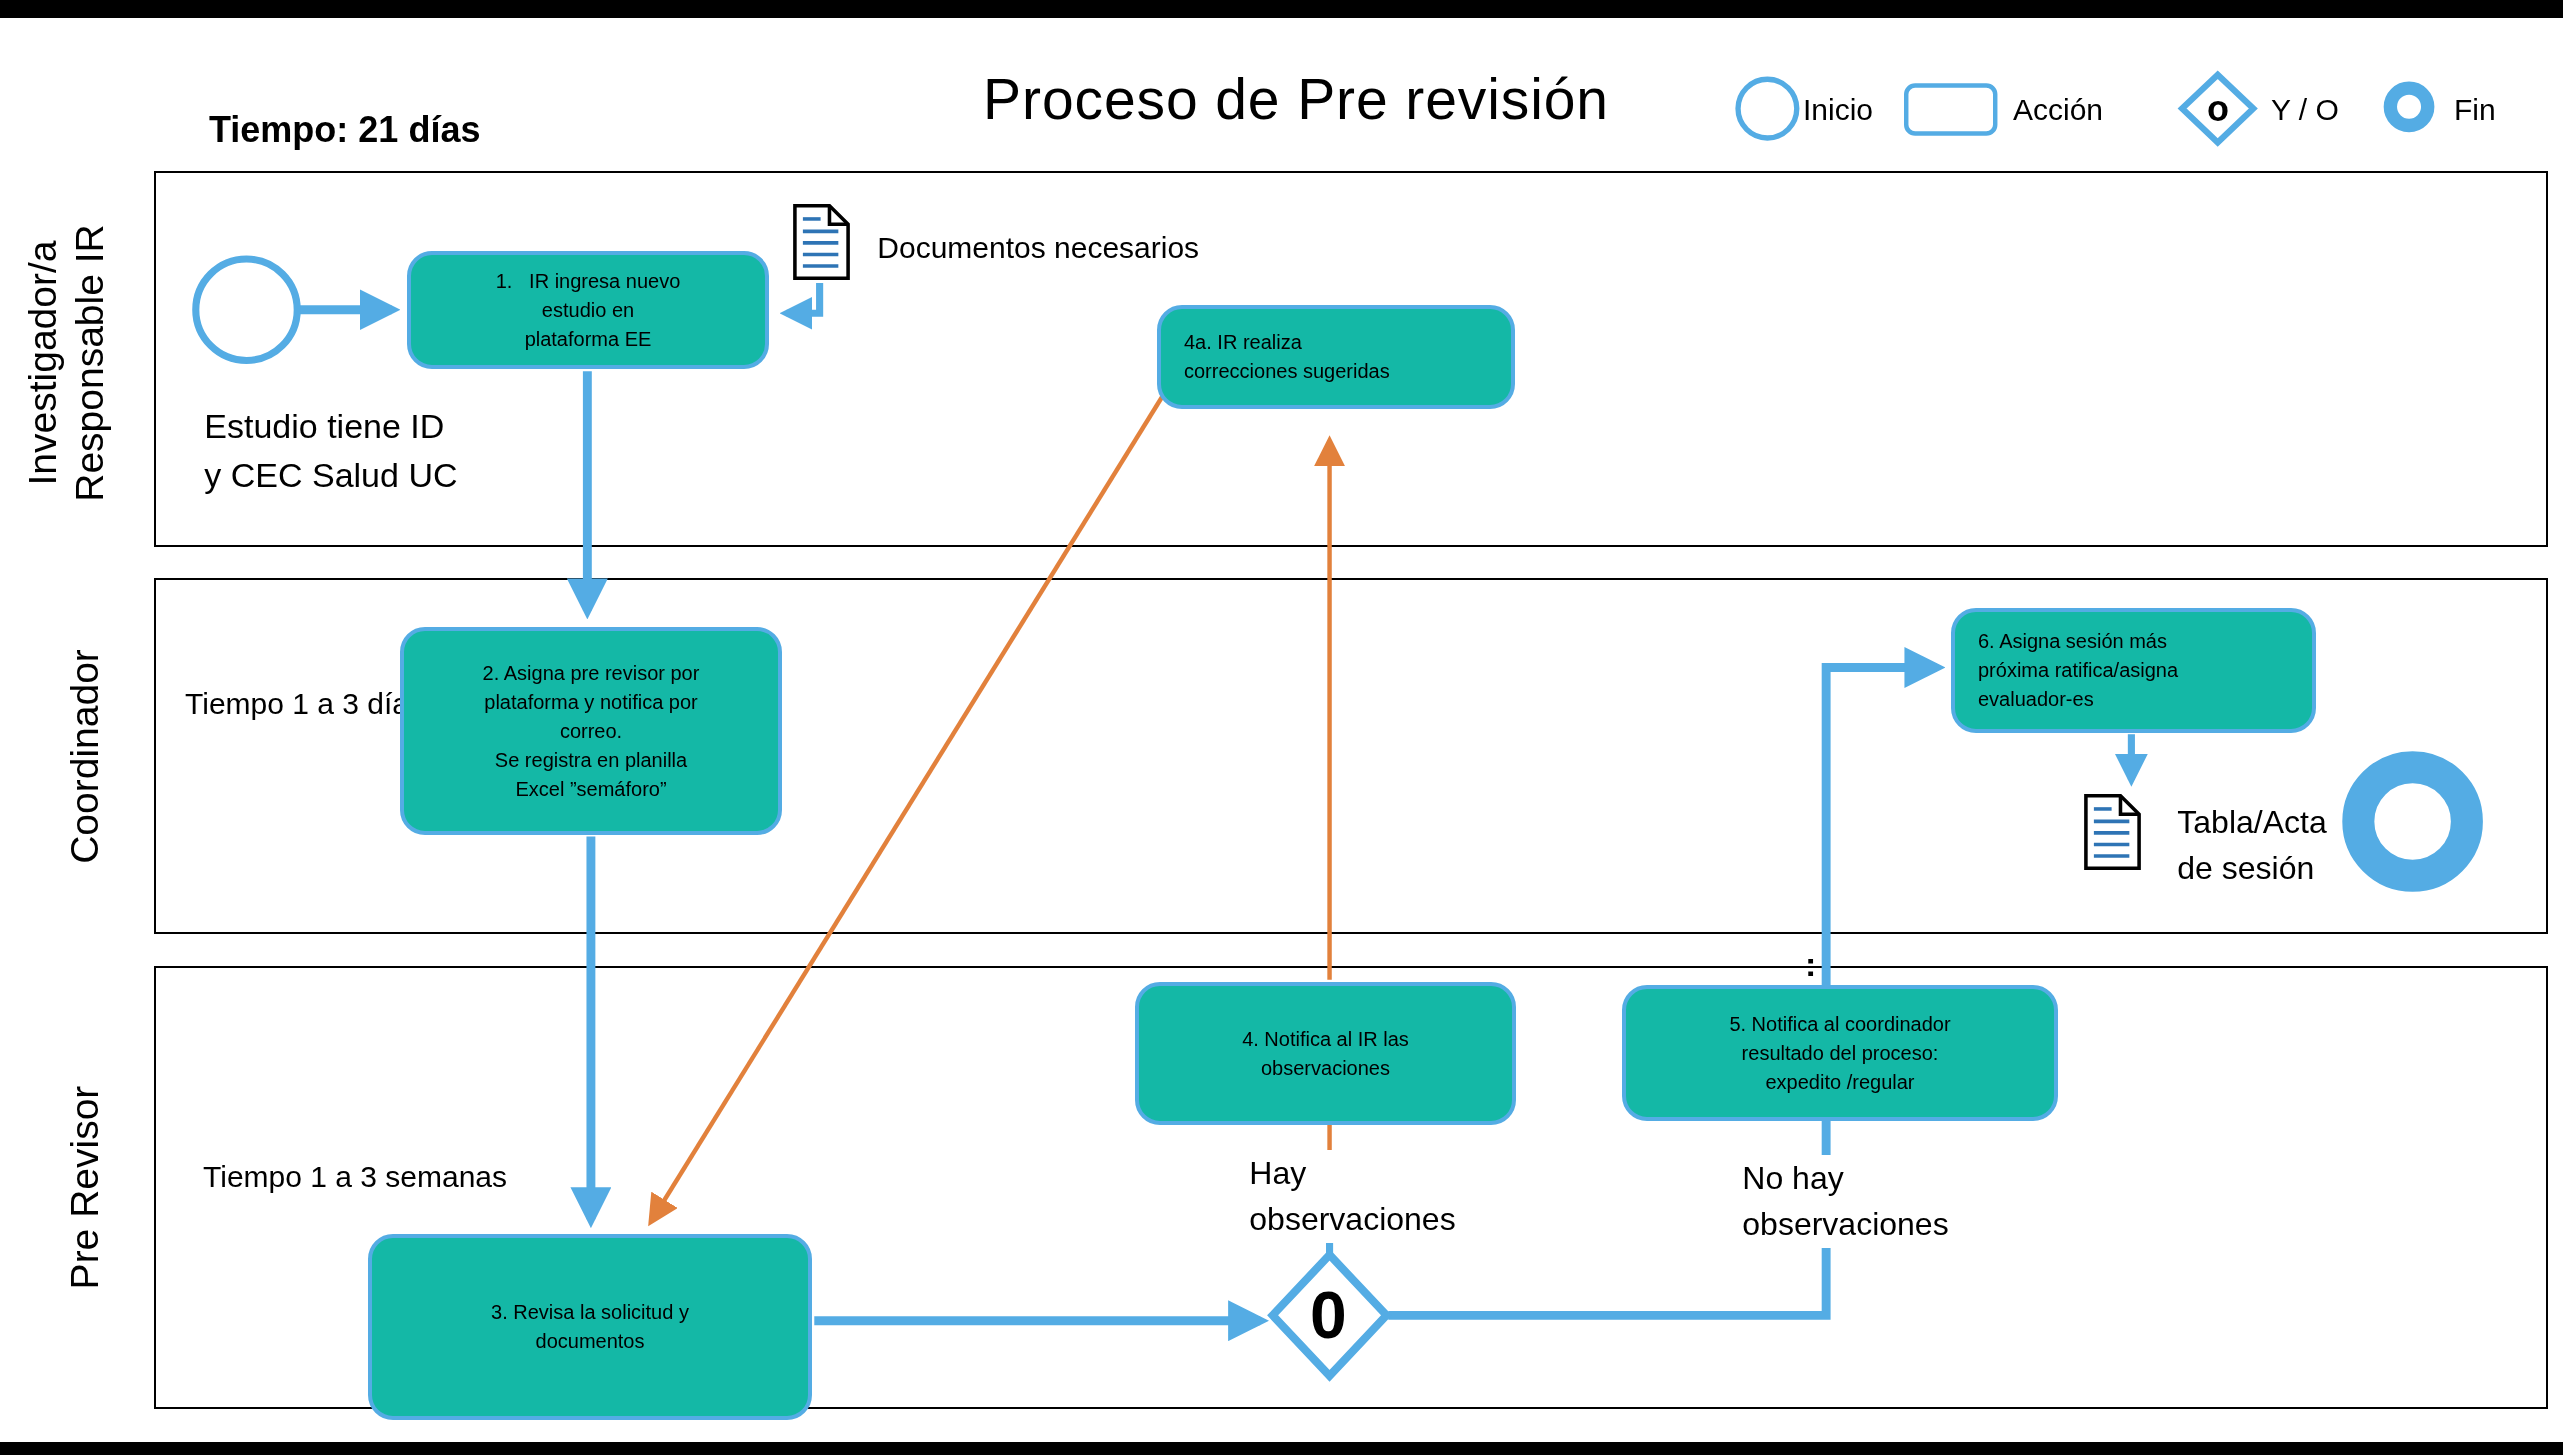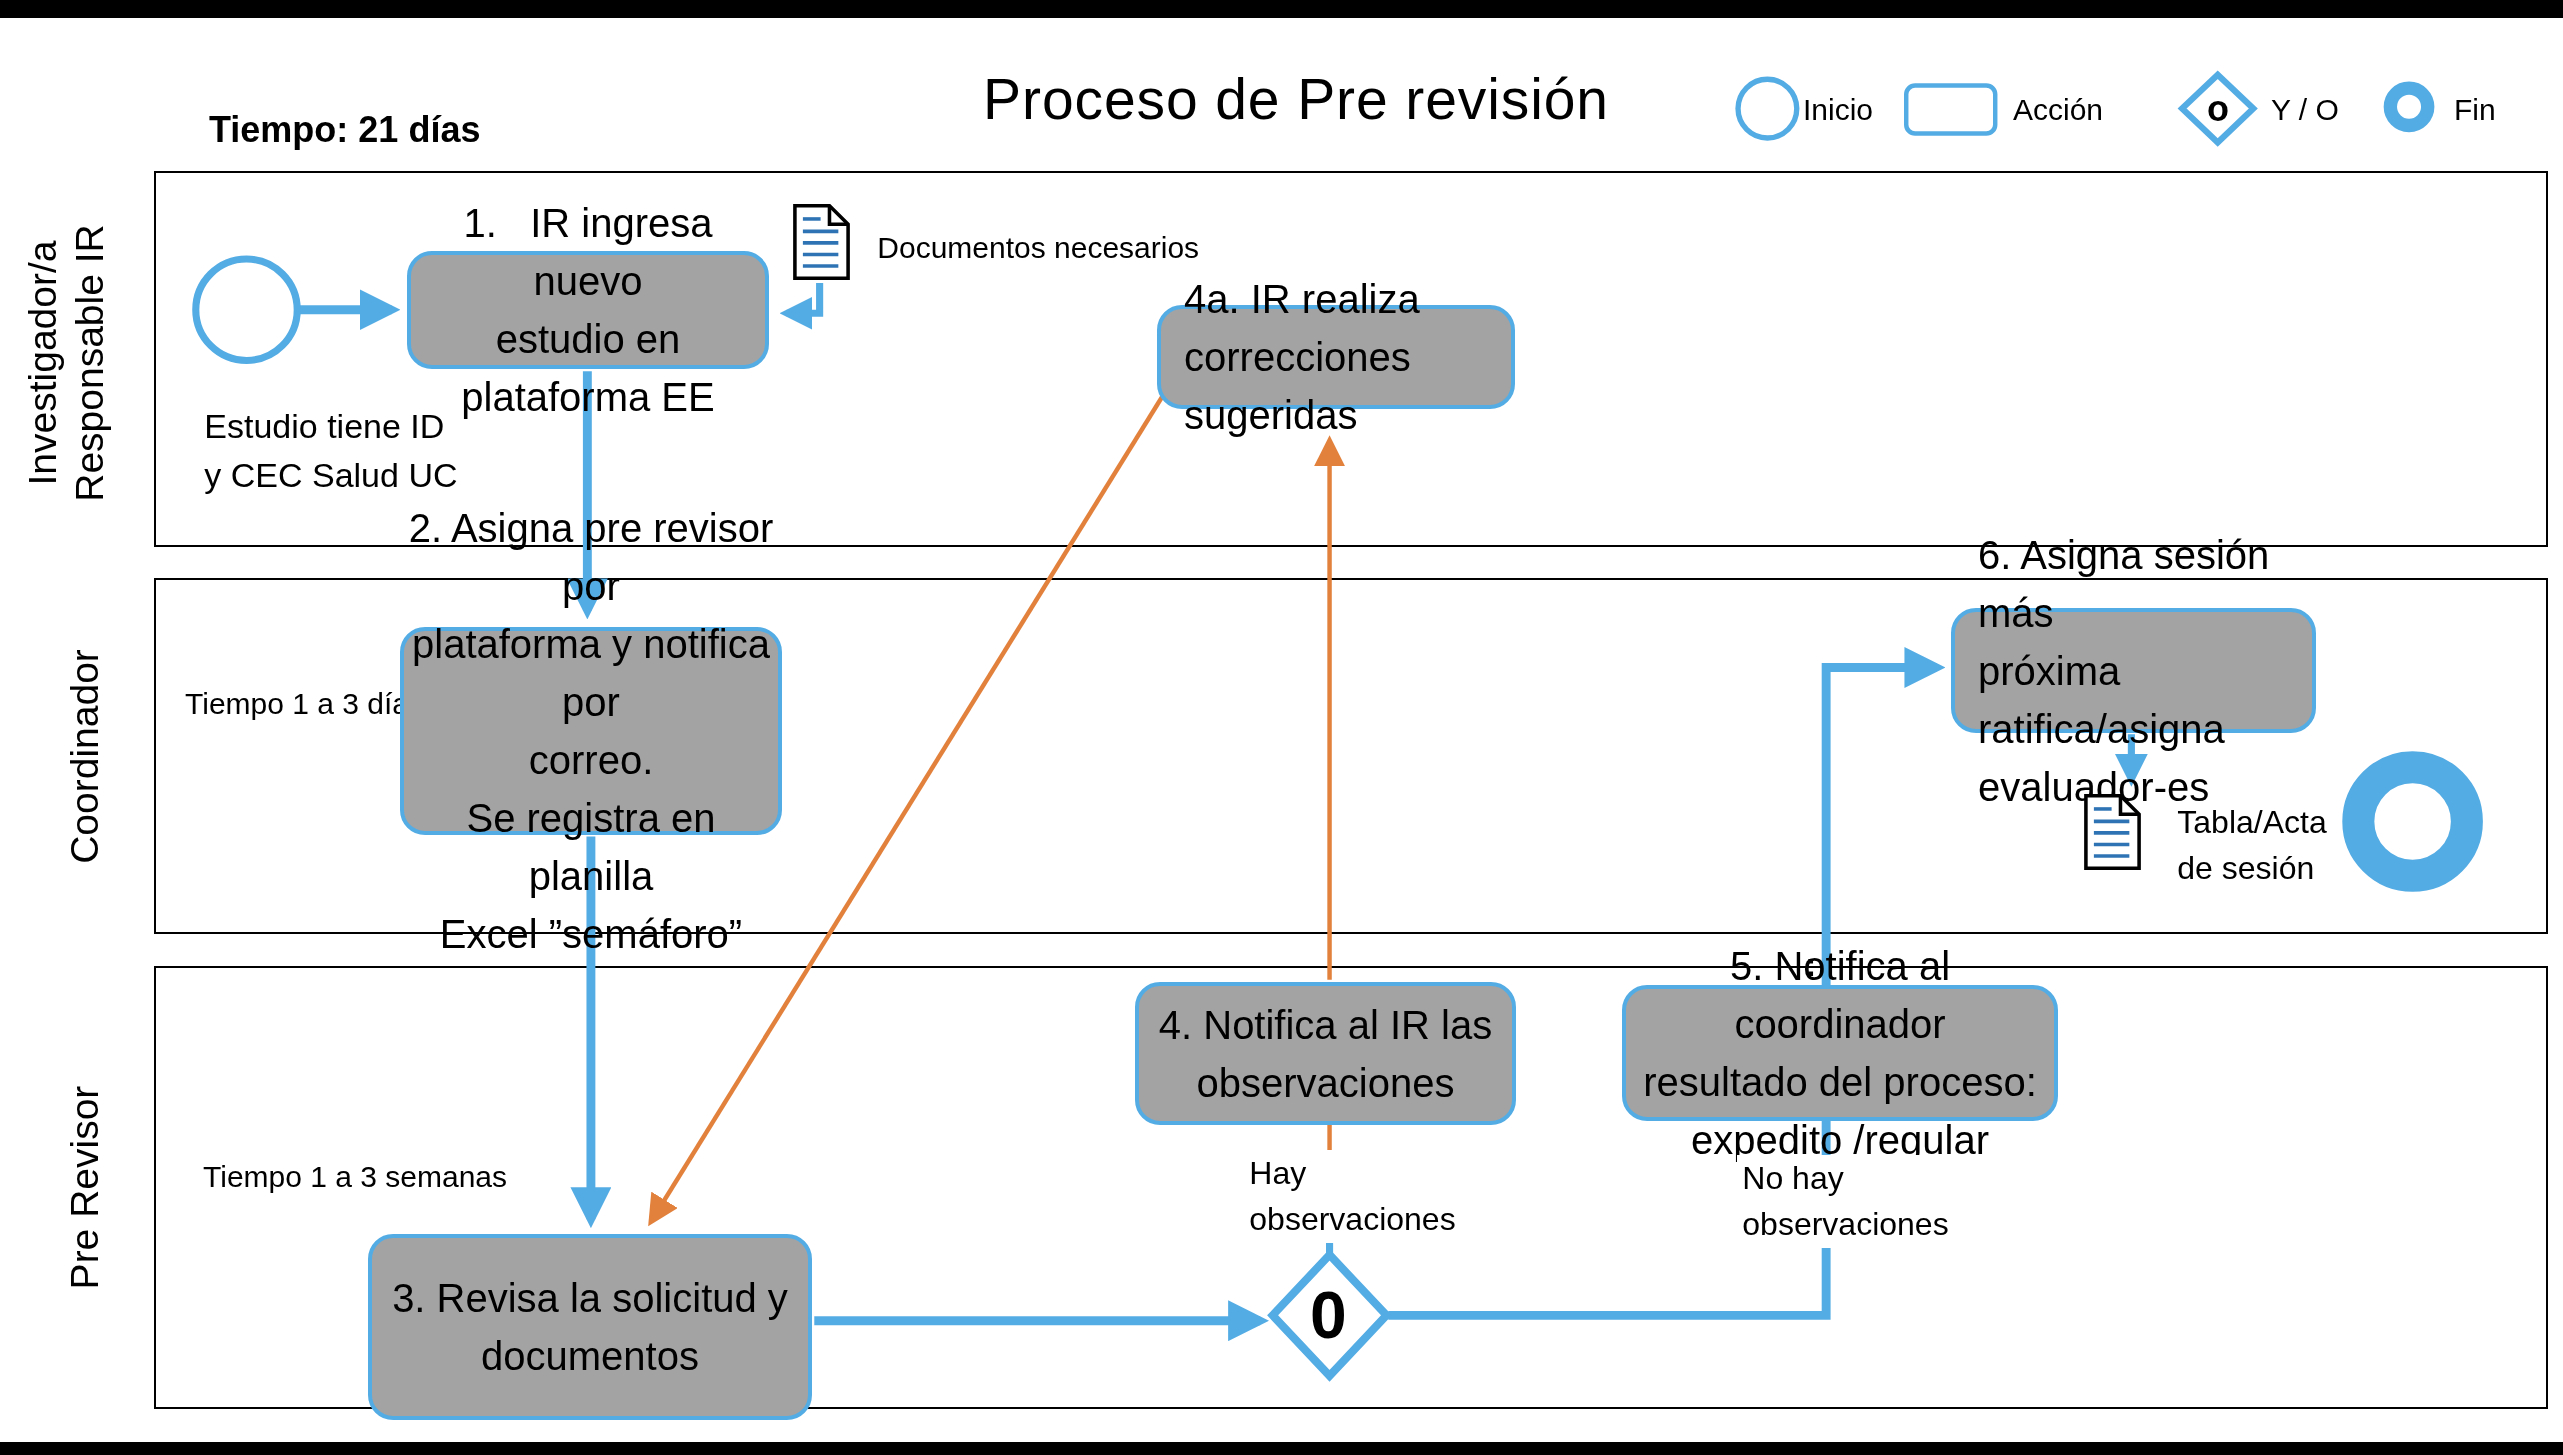--- a/index.html
+++ b/index.html
@@ -13,23 +13,23 @@
   
   .lane{position:absolute;left:154px;width:2394px;border:2.7px solid #000;background:#fff;box-sizing:border-box;}
   .lane-label{position:absolute;display:flex;align-items:center;justify-content:center;
               transform:rotate(-90deg);font-size:39px;font-weight:500;text-align:center;line-height:1.2;}
   .lane-time{position:absolute;font-size:30px;z-index:2;}
   
   .legend-text{position:absolute;font-size:30px;z-index:2;}
   
   #shapes{position:absolute;left:0;top:0;z-index:1;}
   
-  .node{position:absolute;z-index:2;box-sizing:border-box;background:#a3a3a3;
+  .node{position:absolute;z-index:2;box-sizing:border-box;background:#14b8a6;
         border:4.4px solid #54ACE4;border-radius:25px;display:flex;align-items:center;
-        justify-content:center;font-size:40px;line-height:1.45;text-align:center;}
+        justify-content:center;font-size:20px;line-height:1.45;text-align:center;}
   .node.left{justify-content:flex-start;text-align:left;padding-left:23px;padding-right:9px;}
   .floatlabel{position:absolute;z-index:2;font-size:32px;line-height:1.45;background:#fff;padding:0 5.3px;}
   .gateway-symbol{position:absolute;z-index:2;font-size:66px;font-weight:600;line-height:1;}
   .legend-gate-symbol{position:absolute;z-index:2;font-size:36px;font-weight:700;line-height:1;}
   .colon{position:absolute;z-index:2;font-size:34px;font-weight:600;}
   .docicon{position:absolute;z-index:2;}
 </style>
 </head>
 <body>
 

